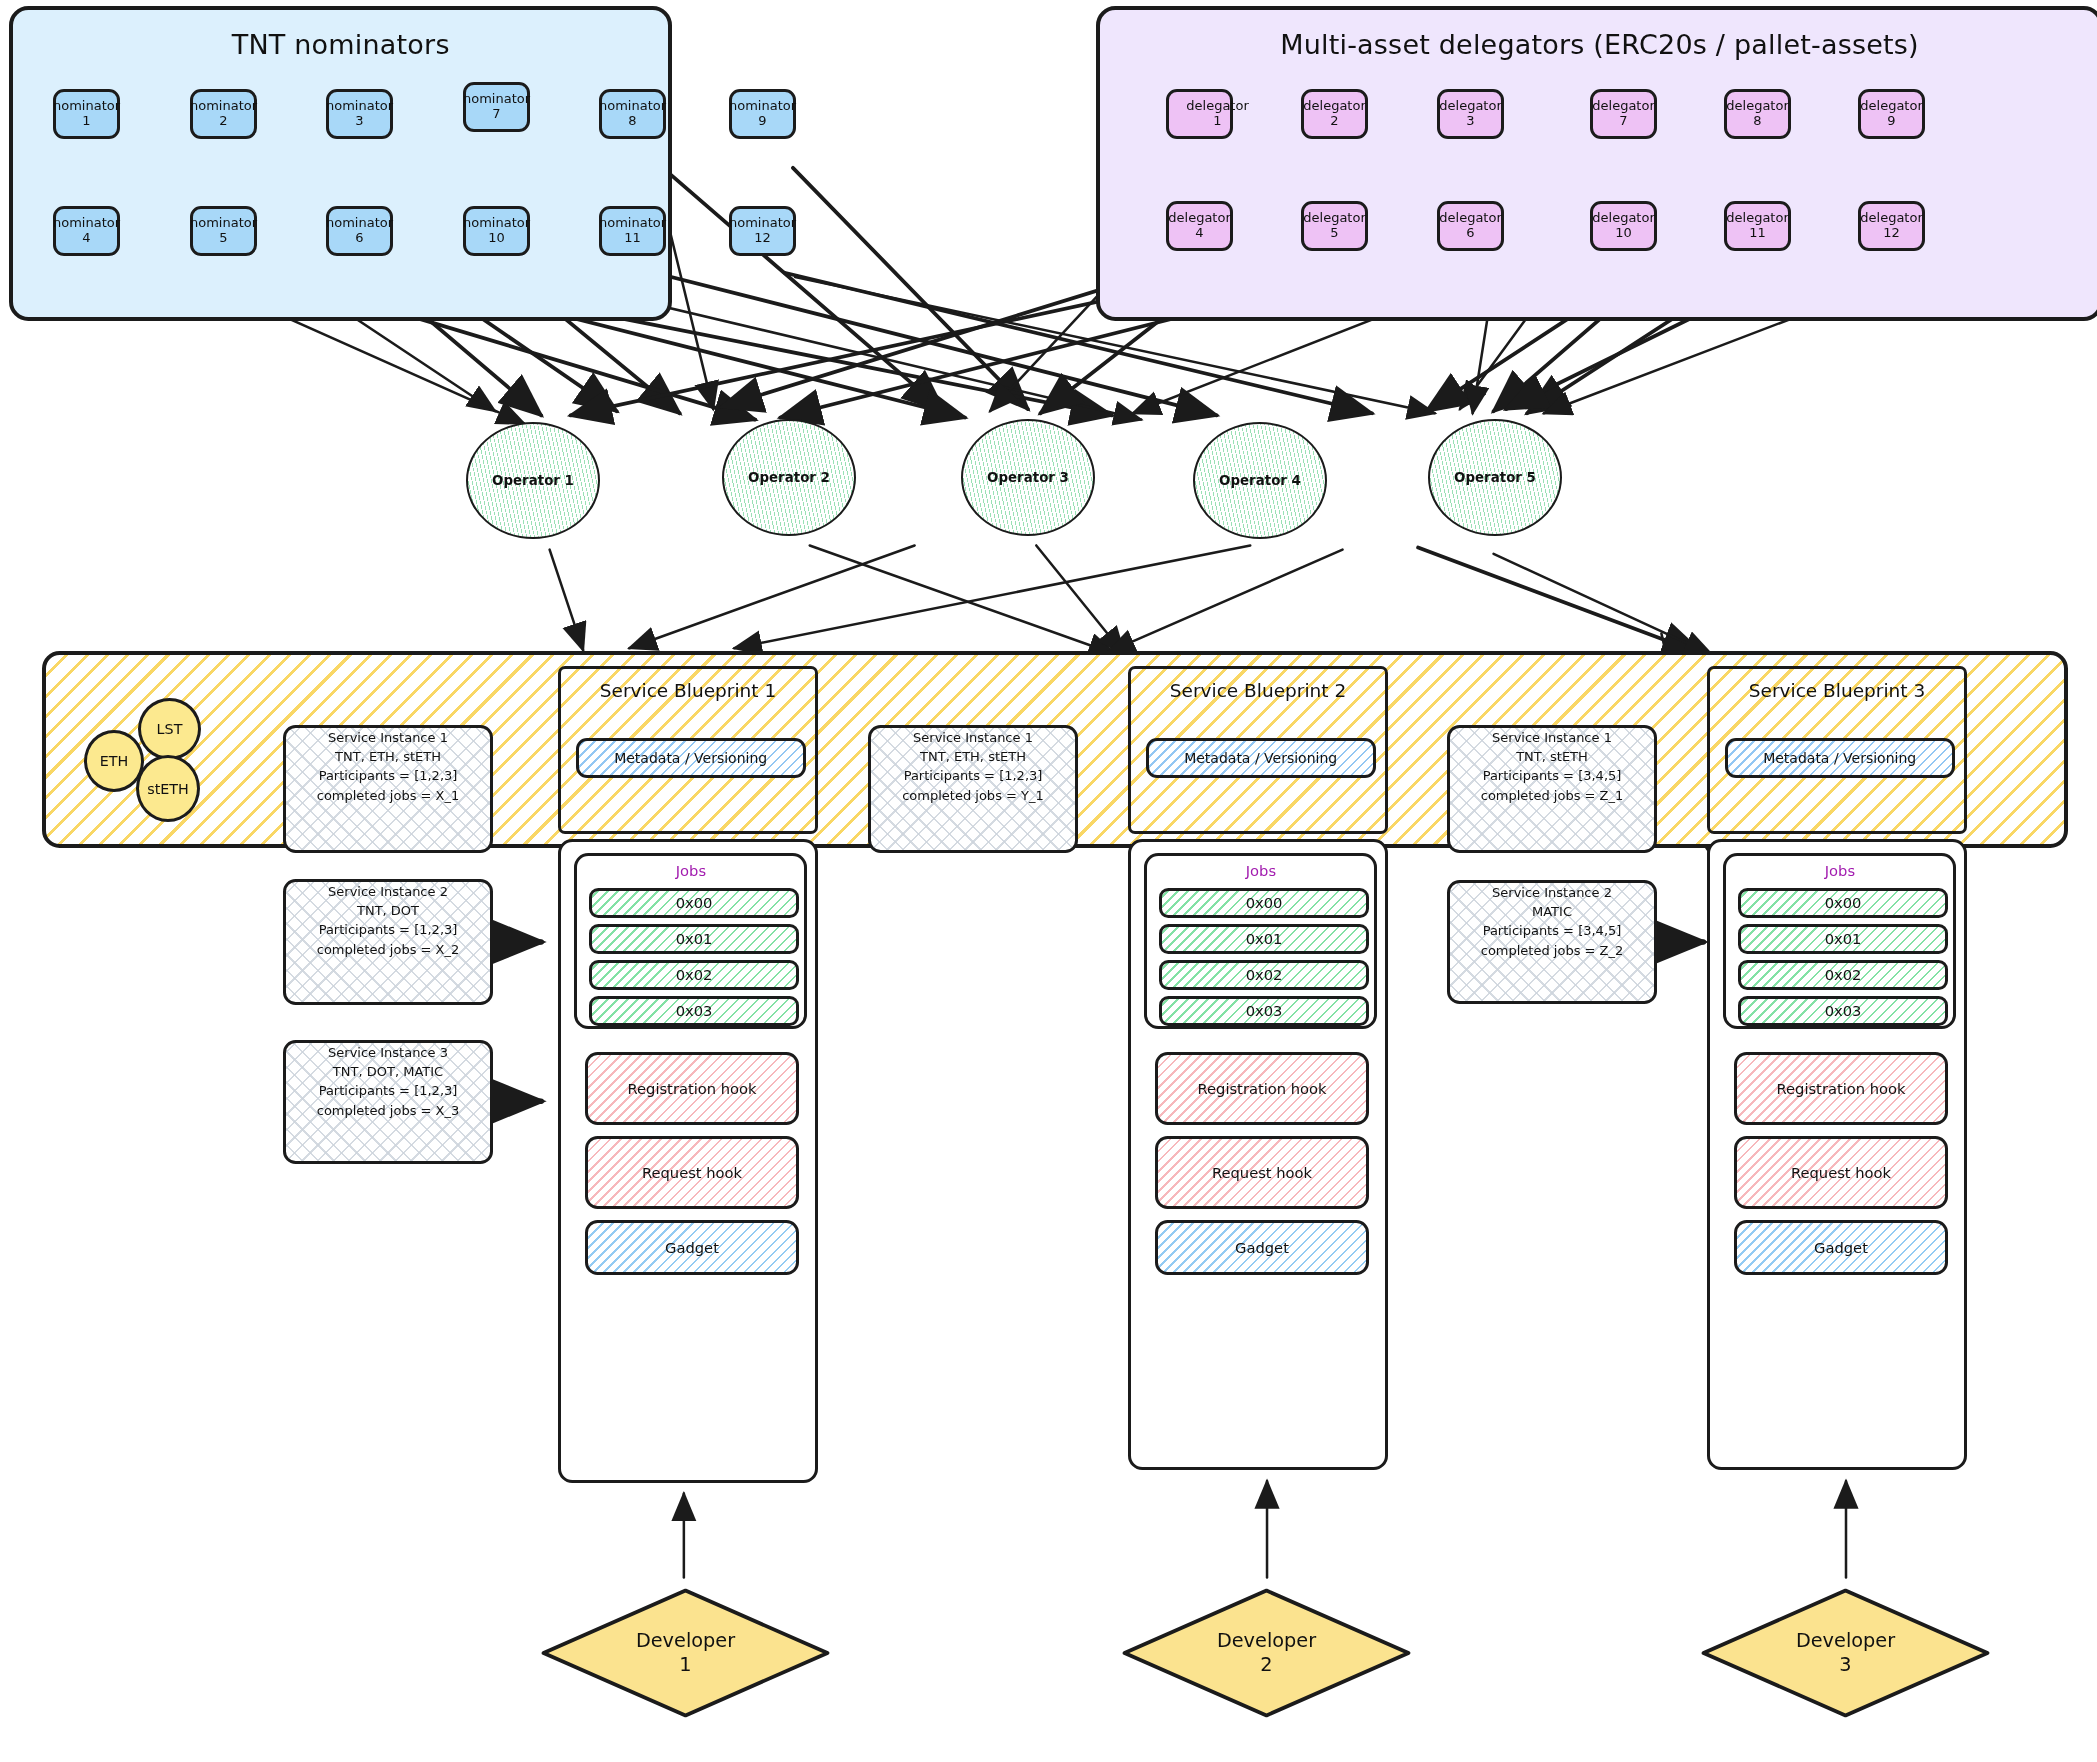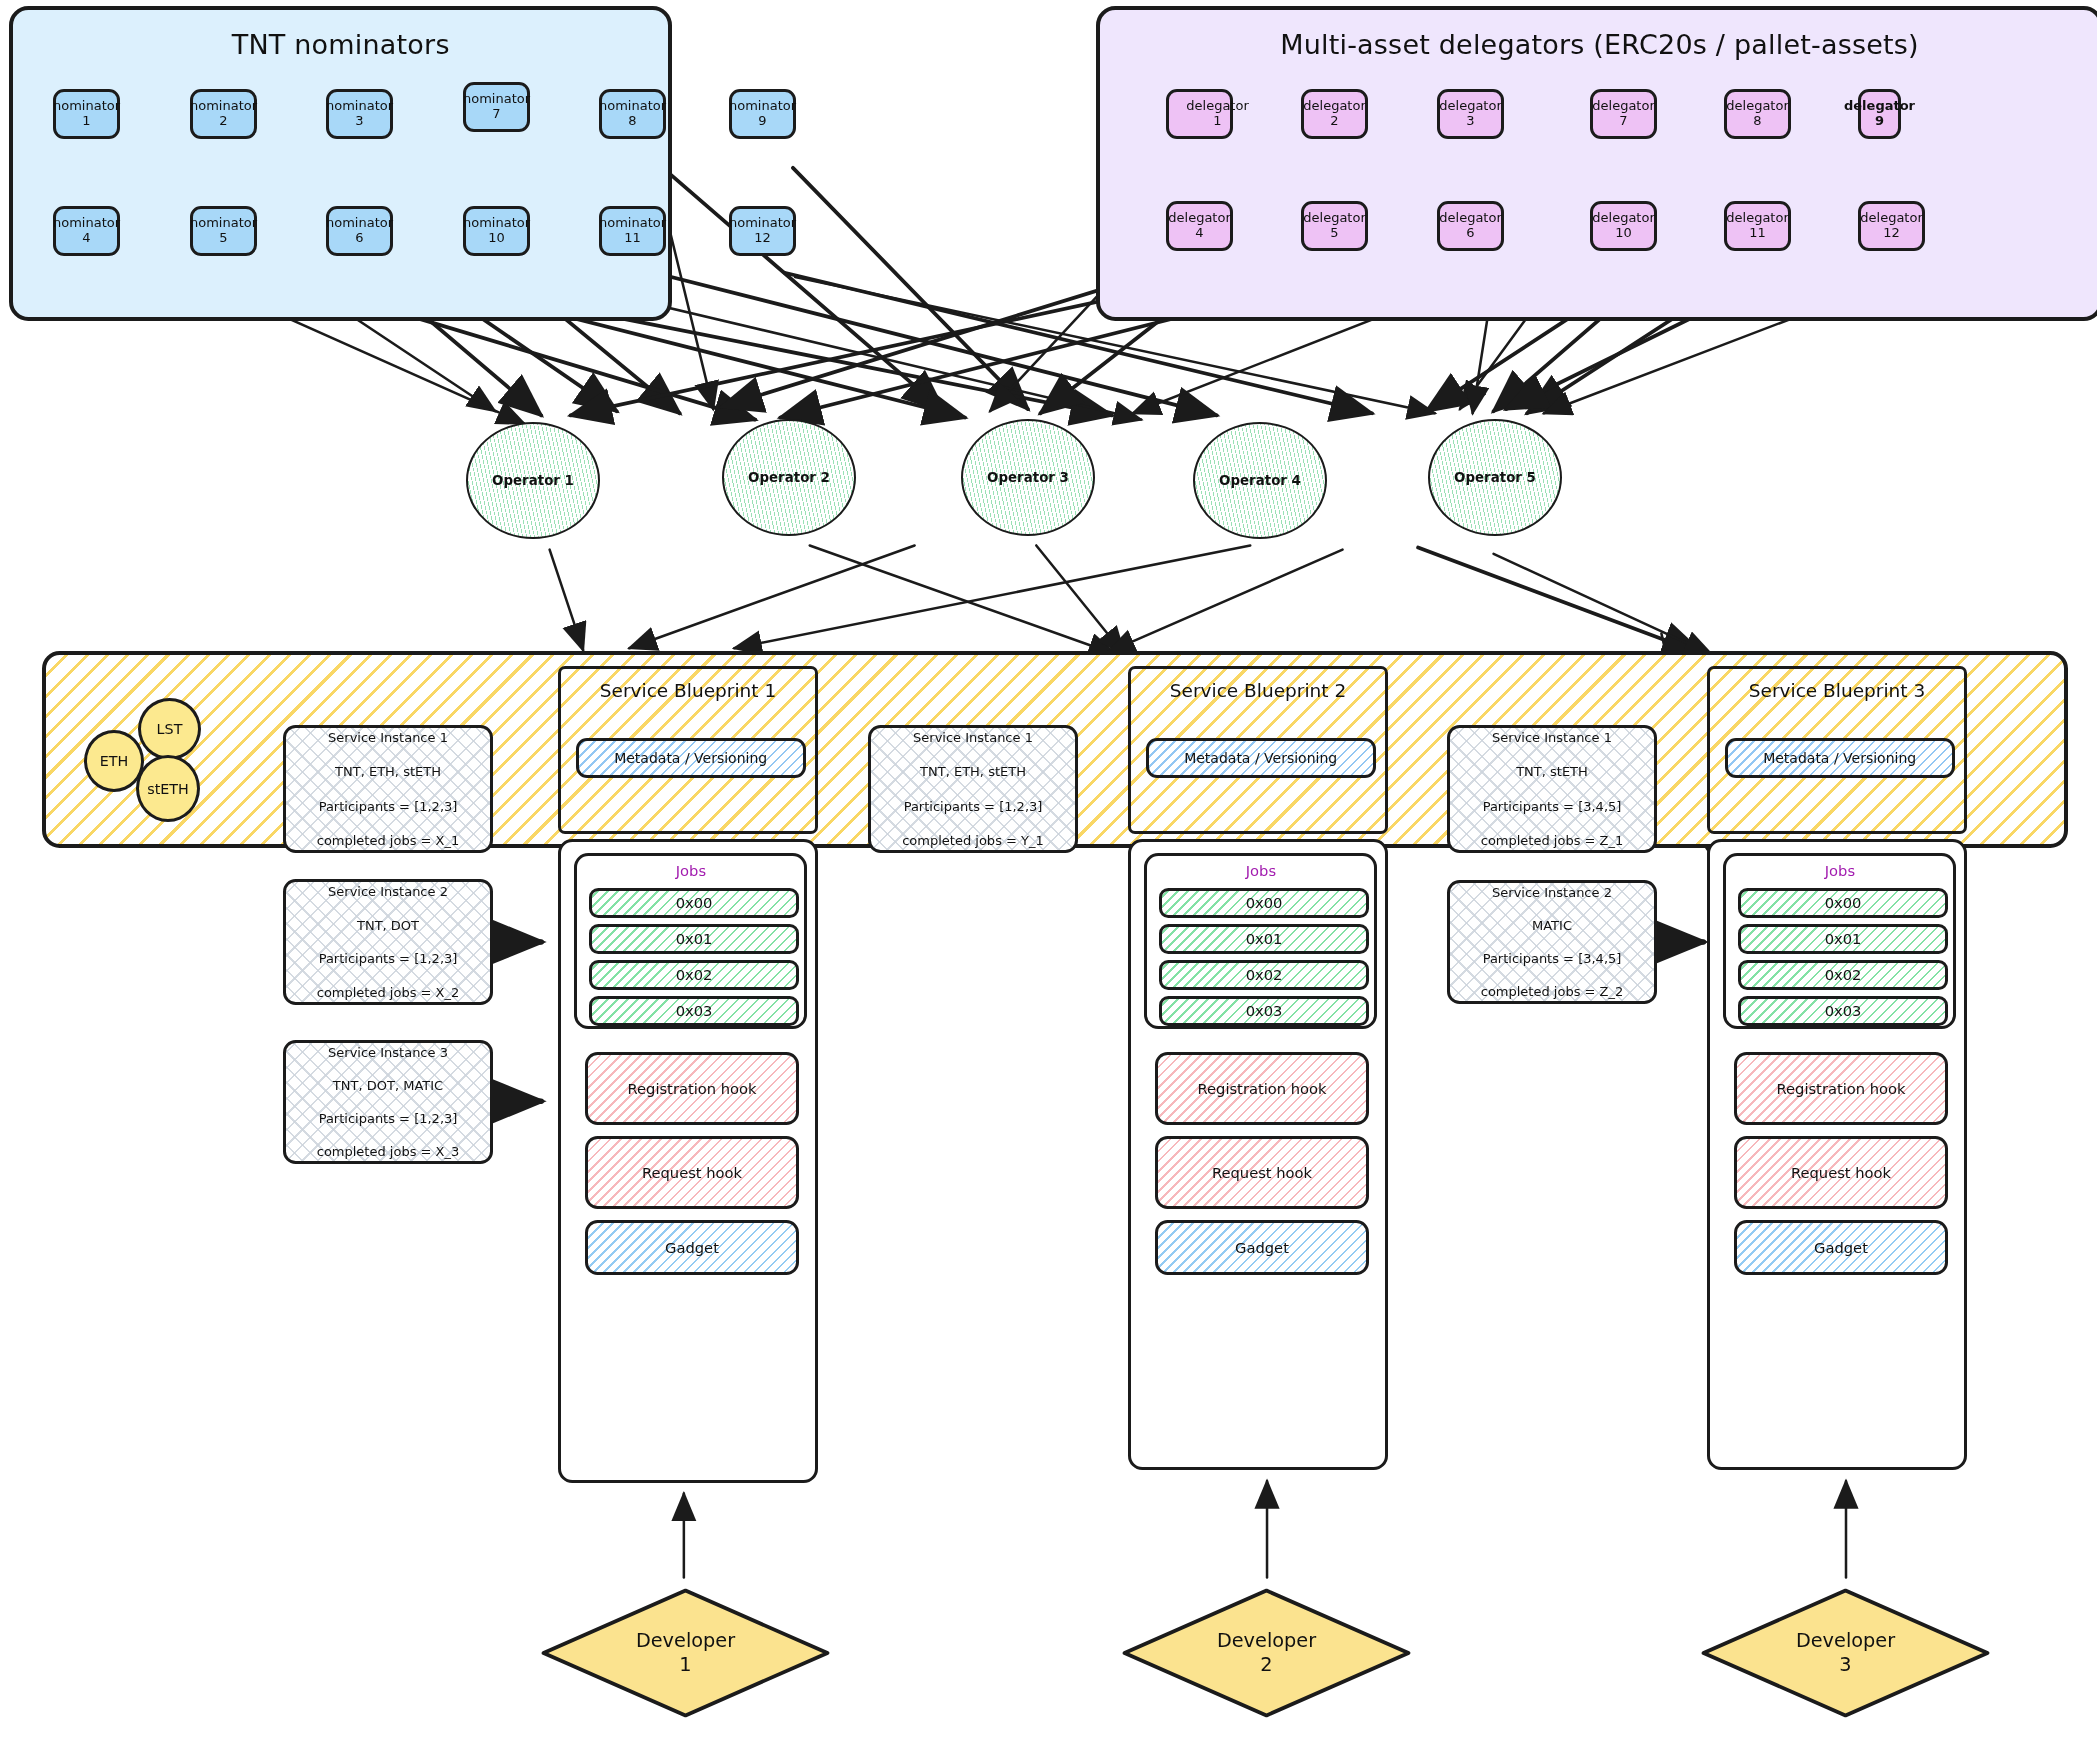--- a/index.html
+++ b/index.html
@@ -96,21 +96,21 @@
     border:3.4px solid #1b1b1b;border-radius:14.3px;background:#fff;
   }
 
   
   .instance{
     border:3.8px solid #1b1b1b;border-radius:12.6px;
     background:#ffffff;
     background-image:
        repeating-linear-gradient(45deg,rgba(205,212,220,.85) 0 1.7px,rgba(0,0,0,0) 1.7px 11px),
        repeating-linear-gradient(-45deg,rgba(205,212,220,.85) 0 1.7px,rgba(0,0,0,0) 1.7px 11px);
-    display:flex;flex-direction:column;align-items:center;justify-content:space-between;
+    display:flex;flex-direction:column;align-items:center;justify-content:flex-start;
     font-size:13px;color:#111;line-height:1.48;text-align:center;
   }
   .instance span{display:block;white-space:nowrap;}
 
   
   .token{
     border:3.8px solid #1b1b1b;border-radius:50%;
     background:#fce98f;
     display:flex;align-items:center;justify-content:center;
     font-size:14.3px;color:#111;
@@ -253,21 +253,21 @@
     </div>
   <div class="abs chip pink" style="left:1437px;top:89px;width:67px;height:50px;">
       <span>delegator 3</span>
     </div>
   <div class="abs chip pink" style="left:1590px;top:89px;width:67px;height:50px;">
       <span>delegator 7</span>
     </div>
   <div class="abs chip pink" style="left:1724px;top:89px;width:67px;height:50px;">
       <span>delegator 8</span>
     </div>
-  <div class="abs chip pink" style="left:1858px;top:89px;width:43px;height:50px;font-weight:bold;">
+  <div class="abs chip pink" style="left:1858px;top:89px;width:67px;height:50px;">
       <span>delegator 9</span>
     </div>
 
   <div class="abs chip pink" style="left:1166px;top:201px;width:67px;height:50px;">
       <span>delegator 4</span>
     </div>
   <div class="abs chip pink" style="left:1301px;top:201px;width:67px;height:50px;">
       <span>delegator 5</span>
     </div>
   <div class="abs chip pink" style="left:1437px;top:201px;width:67px;height:50px;">

